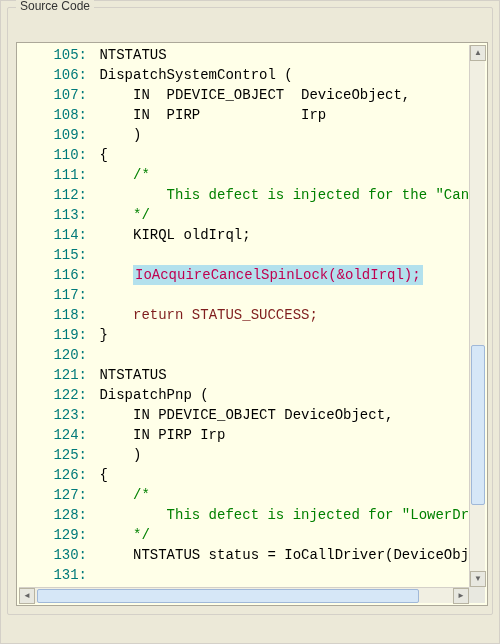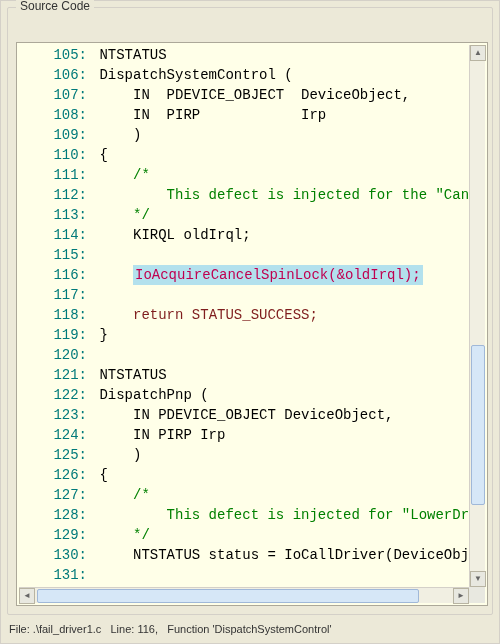--- a/index.html
+++ b/index.html
@@ -171,18 +171,13 @@
       </div>
       <div class="hscroll">
         <div class="hbtn left">◄</div>
         <div class="hthumb"></div>
         <div class="hbtn right">►</div>
       </div>
       <div class="corner"></div>
     </div>
   </div>
 
-  <div class="statusbar">
-    <span>File: .\fail_driver1.c</span>&nbsp;&nbsp;
-    <span>Line: 116,</span>&nbsp;&nbsp;
-    <span>Function 'DispatchSystemControl'</span>
-  </div>
 </div>
 
 </body></html>

